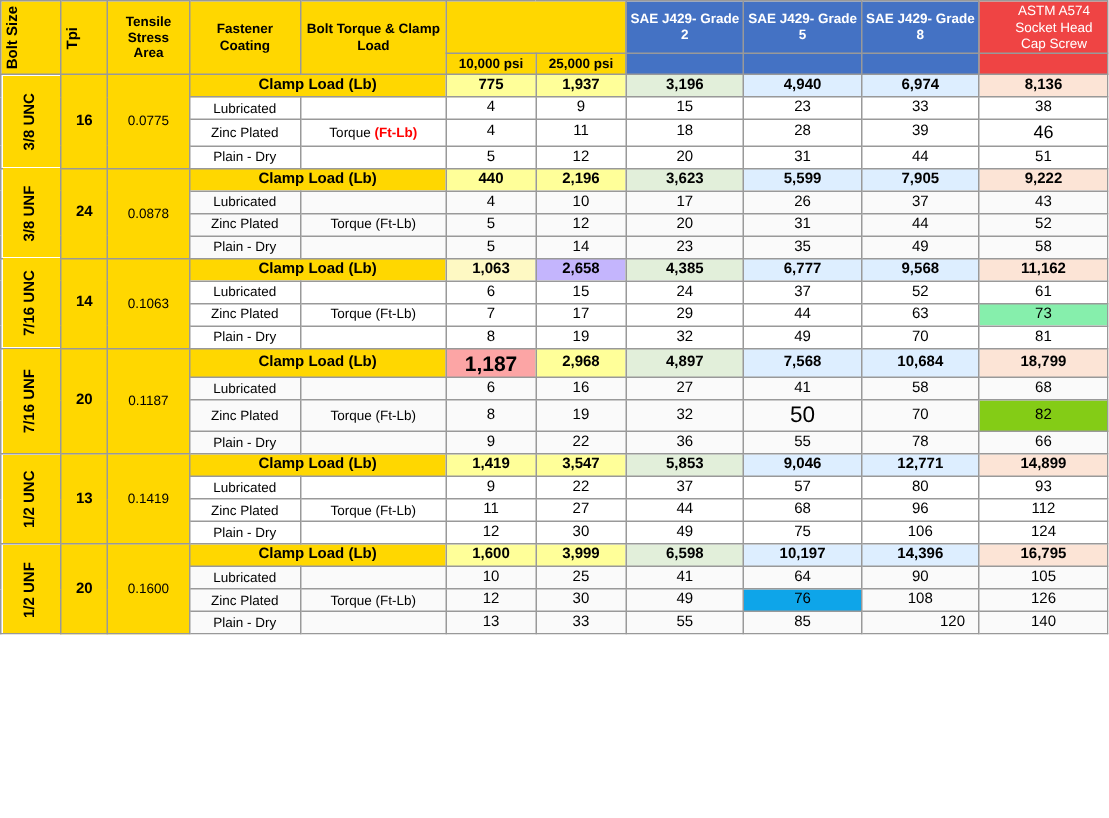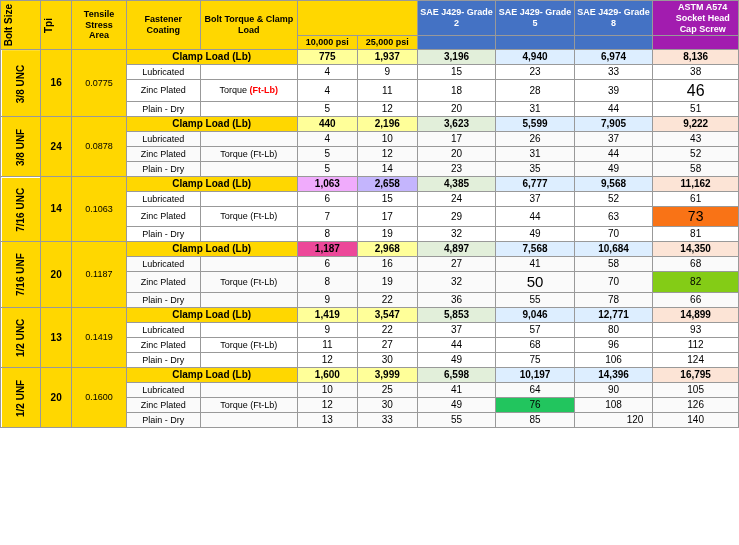--- a/index.html
+++ b/index.html
@@ -30,22 +30,22 @@
       background-color: #FFD700;
       font-weight: bold;
       color: #000;
     }
     .header-blue {
       background-color: #4472C4;
       font-weight: bold;
       color: #fff;
     }
     .header-dark-blue {
-      background-color: #a21caf;
-      font-weight: bold;
+      background-color: #ef4444;
+      font-weight: normal;
       color: #fff;
       padding-left: 16px;
     }
 
     
     col.c-bolt { width: 28px; }
     col.c-tpi { width: 22px; }
     col.c-stress { width: 38px; }
     col.c-fastener { width: 52px; }
     col.c-torque { width: 68px; }
@@ -142,21 +142,21 @@
           <td style="background-color: rgb(255, 255, 255); font-size: 10px;">38</td>
         </tr>
         <tr>
           <td style="background-color: rgb(255, 255, 255); font-size: 9px;">Zinc Plated</td>
           <td style="background-color: rgb(255, 255, 255); font-size: 9px;">Torque <span style="color:red; font-weight:bold;">(Ft-Lb)</span></td>
           <td style="background-color: rgb(255, 255, 255); font-size: 10px;">4</td>
           <td style="background-color: rgb(255, 255, 255); font-size: 10px;">11</td>
           <td style="background-color: rgb(255, 255, 255); font-size: 10px;">18</td>
           <td style="background-color: rgb(255, 255, 255); font-size: 10px;">28</td>
           <td style="background-color: rgb(255, 255, 255); font-size: 10px;">39</td>
-          <td style="background-color: rgb(255, 255, 255); font-size: 16px;">46</td>
+          <td style="background-color: rgb(255, 255, 255); font-size: 12px;">46</td>
         </tr>
         <tr>
           <td style="background-color: rgb(255, 255, 255); font-size: 9px;">Plain - Dry</td>
           <td style="background-color: rgb(255, 255, 255); font-size: 9px;"></td>
           <td style="background-color: rgb(255, 255, 255); font-size: 10px;">5</td>
           <td style="background-color: rgb(255, 255, 255); font-size: 10px;">12</td>
           <td style="background-color: rgb(255, 255, 255); font-size: 10px;">20</td>
           <td style="background-color: rgb(255, 255, 255); font-size: 10px;">31</td>
           <td style="background-color: rgb(255, 255, 255); font-size: 10px;">44</td>
           <td style="background-color: rgb(255, 255, 255); font-size: 10px;">51</td>
@@ -201,21 +201,21 @@
           <td style="background-color: rgb(250, 250, 250); font-size: 10px;">23</td>
           <td style="background-color: rgb(250, 250, 250); font-size: 10px;">35</td>
           <td style="background-color: rgb(250, 250, 250); font-size: 10px;">49</td>
           <td style="background-color: rgb(250, 250, 250); font-size: 10px;">58</td>
         </tr>
         <tr>
           <td rowspan="4" style="background-color: rgb(255, 215, 0); font-weight: bold; font-size: 10px; writing-mode: vertical-rl; transform: rotate(180deg); white-space: nowrap;">7/16 UNC</td>
           <td rowspan="4" style="background-color: rgb(255, 215, 0); font-weight: bold; font-size: 10px;">14</td>
           <td rowspan="4" style="background-color: rgb(255, 215, 0); font-size: 9px;">0.1063</td>
           <td colspan="2" style="background-color: rgb(255, 215, 0); font-weight: bold; font-size: 10px;">Clamp Load (Lb)</td>
-          <td style="background-color: #f0abfc; font-weight: bold; font-size: 10px;">1,063</td>
+          <td style="background-color: #fef9c3; font-weight: bold; font-size: 10px;">1,063</td>
           <td style="background-color: #c4b5fd; font-weight: bold; font-size: 10px;">2,658</td>
           <td style="background-color: rgb(226, 239, 218); font-weight: bold; font-size: 10px;">4,385</td>
           <td style="background-color: rgb(221, 238, 255); font-weight: bold; font-size: 10px;">6,777</td>
           <td style="background-color: rgb(221, 238, 255); font-weight: bold; font-size: 10px;">9,568</td>
           <td style="background-color: rgb(252, 228, 214); font-weight: bold; font-size: 10px;">11,162</td>
         </tr>
         <tr>
           <td style="background-color: rgb(255, 255, 255); font-size: 9px;">Lubricated</td>
           <td style="background-color: rgb(255, 255, 255); font-size: 9px;"></td>
           <td style="background-color: rgb(255, 255, 255); font-size: 10px;">6</td>
@@ -226,43 +226,43 @@
           <td style="background-color: rgb(255, 255, 255); font-size: 10px;">61</td>
         </tr>
         <tr>
           <td style="background-color: rgb(255, 255, 255); font-size: 9px;">Zinc Plated</td>
           <td style="background-color: rgb(255, 255, 255); font-size: 9px;">Torque (Ft-Lb)</td>
           <td style="background-color: rgb(255, 255, 255); font-size: 10px;">7</td>
           <td style="background-color: rgb(255, 255, 255); font-size: 10px;">17</td>
           <td style="background-color: rgb(255, 255, 255); font-size: 10px;">29</td>
           <td style="background-color: rgb(255, 255, 255); font-size: 10px;">44</td>
           <td style="background-color: rgb(255, 255, 255); font-size: 10px;">63</td>
-          <td style="background-color: #f97316; font-size: 14px; text-align: center;">73</td>
+          <td style="background-color: #86efac; font-size: 10px; text-align: center;">73</td>
         </tr>
         <tr>
           <td style="background-color: rgb(255, 255, 255); font-size: 9px;">Plain - Dry</td>
           <td style="background-color: rgb(255, 255, 255); font-size: 9px;"></td>
           <td style="background-color: rgb(255, 255, 255); font-size: 10px;">8</td>
           <td style="background-color: rgb(255, 255, 255); font-size: 10px;">19</td>
           <td style="background-color: rgb(255, 255, 255); font-size: 10px;">32</td>
           <td style="background-color: rgb(255, 255, 255); font-size: 10px;">49</td>
           <td style="background-color: rgb(255, 255, 255); font-size: 10px;">70</td>
           <td style="background-color: rgb(255, 255, 255); font-size: 10px;">81</td>
         </tr>
         <tr>
           <td rowspan="4" style="background-color: rgb(255, 215, 0); font-weight: bold; font-size: 10px; writing-mode: vertical-rl; transform: rotate(180deg); white-space: nowrap;">7/16 UNF</td>
           <td rowspan="4" style="background-color: rgb(255, 215, 0); font-weight: bold; font-size: 10px;">20</td>
           <td rowspan="4" style="background-color: rgb(255, 215, 0); font-size: 9px;">0.1187</td>
           <td colspan="2" style="background-color: rgb(255, 215, 0); font-weight: bold; font-size: 10px;">Clamp Load (Lb)</td>
-          <td style="background-color: #ec4899; font-weight: bold; font-size: 10px;">1,187</td>
+          <td style="background-color: #fca5a5; font-weight: bold; font-size: 14px;">1,187</td>
           <td style="background-color: rgb(255, 255, 153); font-weight: bold; font-size: 10px;">2,968</td>
           <td style="background-color: rgb(226, 239, 218); font-weight: bold; font-size: 10px;">4,897</td>
           <td style="background-color: rgb(221, 238, 255); font-weight: bold; font-size: 10px;">7,568</td>
           <td style="background-color: rgb(221, 238, 255); font-weight: bold; font-size: 10px;">10,684</td>
-          <td style="background-color: rgb(252, 228, 214); font-weight: bold; font-size: 10px;">14,350</td>
+          <td style="background-color: rgb(252, 228, 214); font-weight: bold; font-size: 10px;">18,799</td>
         </tr>
         <tr>
           <td style="background-color: rgb(250, 250, 250); font-size: 9px;">Lubricated</td>
           <td style="background-color: rgb(250, 250, 250); font-size: 9px;"></td>
           <td style="background-color: rgb(250, 250, 250); font-size: 10px;">6</td>
           <td style="background-color: rgb(250, 250, 250); font-size: 10px;">16</td>
           <td style="background-color: rgb(250, 250, 250); font-size: 10px;">27</td>
           <td style="background-color: rgb(250, 250, 250); font-size: 10px;">41</td>
           <td style="background-color: rgb(250, 250, 250); font-size: 10px;">58</td>
           <td style="background-color: rgb(250, 250, 250); font-size: 10px;">68</td>
@@ -350,21 +350,21 @@
           <td style="background-color: rgb(250, 250, 250); font-size: 10px;">64</td>
           <td style="background-color: rgb(250, 250, 250); font-size: 10px;">90</td>
           <td style="background-color: rgb(250, 250, 250); font-size: 10px;">105</td>
         </tr>
         <tr>
           <td style="background-color: rgb(250, 250, 250); font-size: 9px;">Zinc Plated</td>
           <td style="background-color: rgb(250, 250, 250); font-size: 9px;">Torque (Ft-Lb)</td>
           <td style="background-color: rgb(250, 250, 250); font-size: 10px;">12</td>
           <td style="background-color: rgb(250, 250, 250); font-size: 10px;">30</td>
           <td style="background-color: rgb(250, 250, 250); font-size: 10px;">49</td>
-          <td style="background-color: #22c55e; font-size: 10px;">76</td>
+          <td style="background-color: #0ea5e9; font-size: 10px;">76</td>
           <td style="background-color: rgb(250, 250, 250); font-size: 10px;">108</td>
           <td style="background-color: rgb(250, 250, 250); font-size: 10px;">126</td>
         </tr>
         <tr>
           <td style="background-color: rgb(250, 250, 250); font-size: 9px;">Plain - Dry</td>
           <td style="background-color: rgb(250, 250, 250); font-size: 9px;"></td>
           <td style="background-color: rgb(250, 250, 250); font-size: 10px;">13</td>
           <td style="background-color: rgb(250, 250, 250); font-size: 10px;">33</td>
           <td style="background-color: rgb(250, 250, 250); font-size: 10px;">55</td>
           <td style="background-color: rgb(250, 250, 250); font-size: 10px;">85</td>

